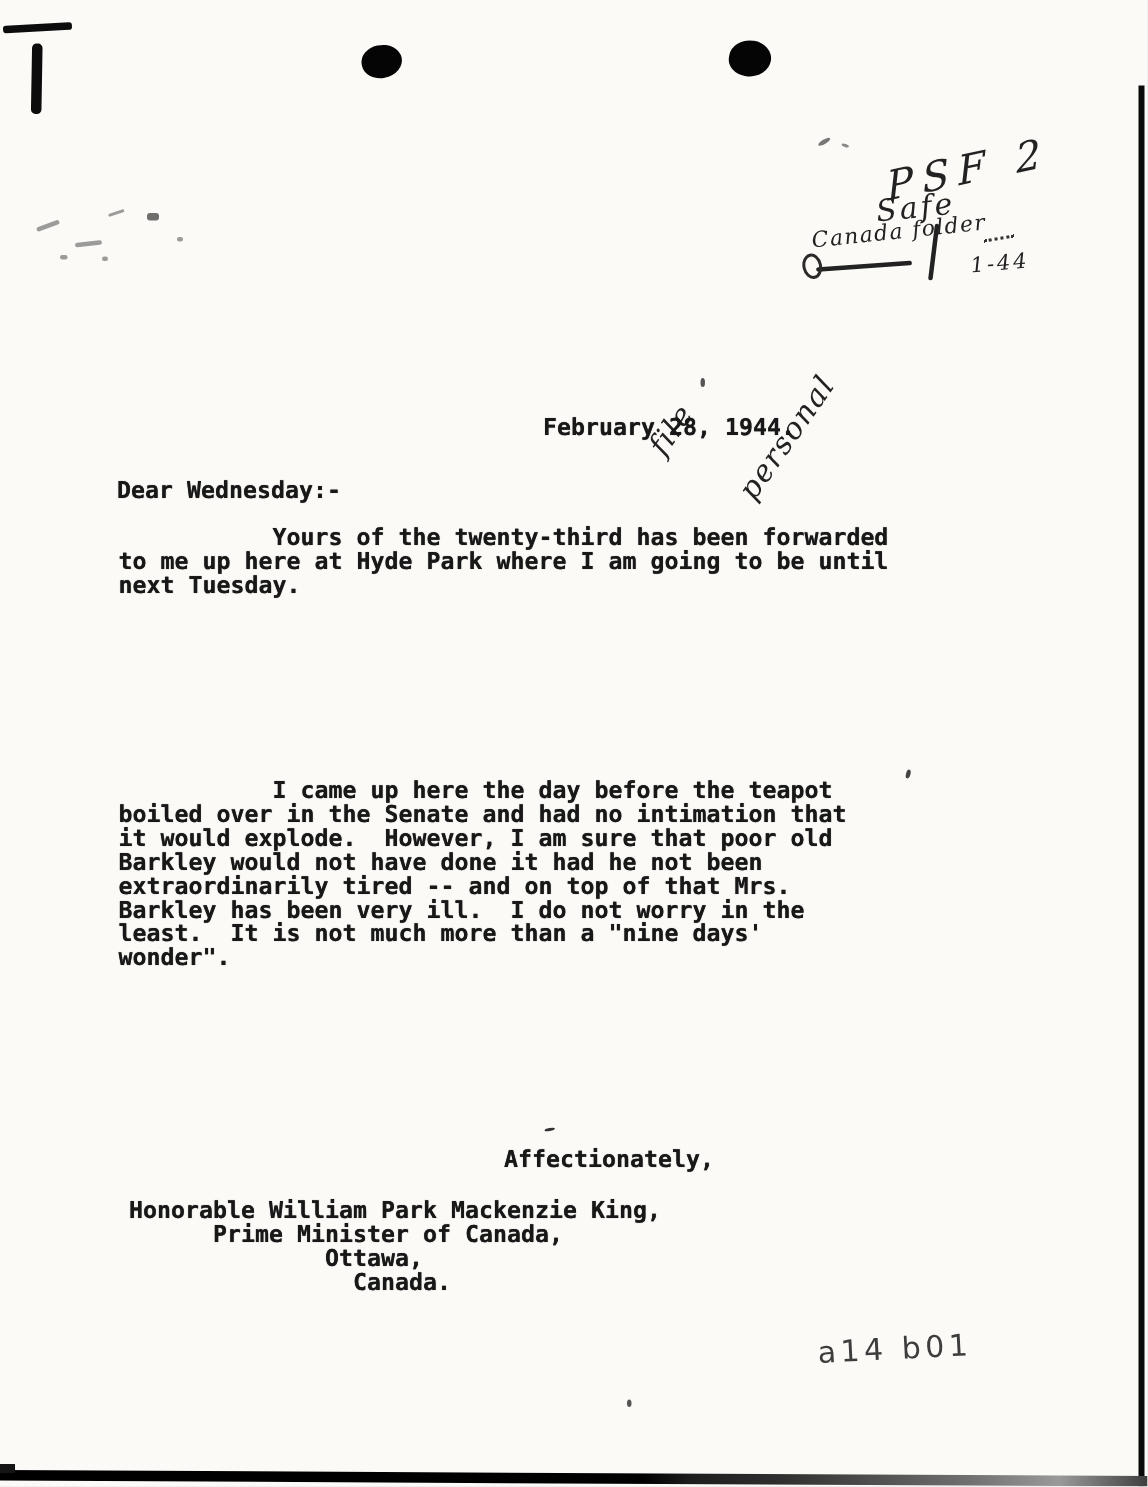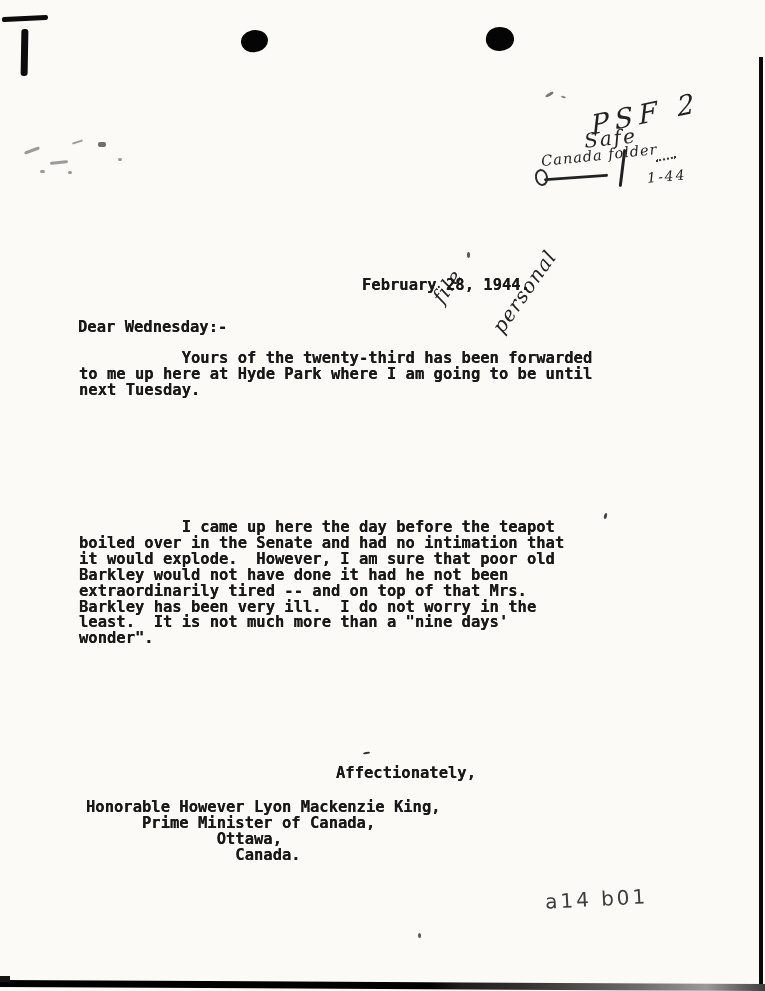--- a/index.html
+++ b/index.html
@@ -105,20 +105,20 @@
 next Tuesday.</div>
   <div class="typed" style="left:79px;top:475px;margin-top:45px;">           I came up here the day before the teapot
 boiled over in the Senate and had no intimation that
 it would explode.  However, I am sure that poor old
 Barkley would not have done it had he not been
 extraordinarily tired -- and on top of that Mrs.
 Barkley has been very ill.  I do not worry in the
 least.  It is not much more than a "nine days'
 wonder".</div>
   <div class="typed" style="left:336px;top:766px;">Affectionately,</div>
-  <div class="typed" style="left:86px;top:800px;">Honorable However Lyon Mackenzie King,
+  <div class="typed" style="left:86px;top:800px;">Honorable William Park Mackenzie King,
       Prime Minister of Canada,
               Ottawa,
                 Canada.</div>
 
   <div class="pencil hw-catalog">a14 b01</div>
 
 </div>
 
 </body></html>

